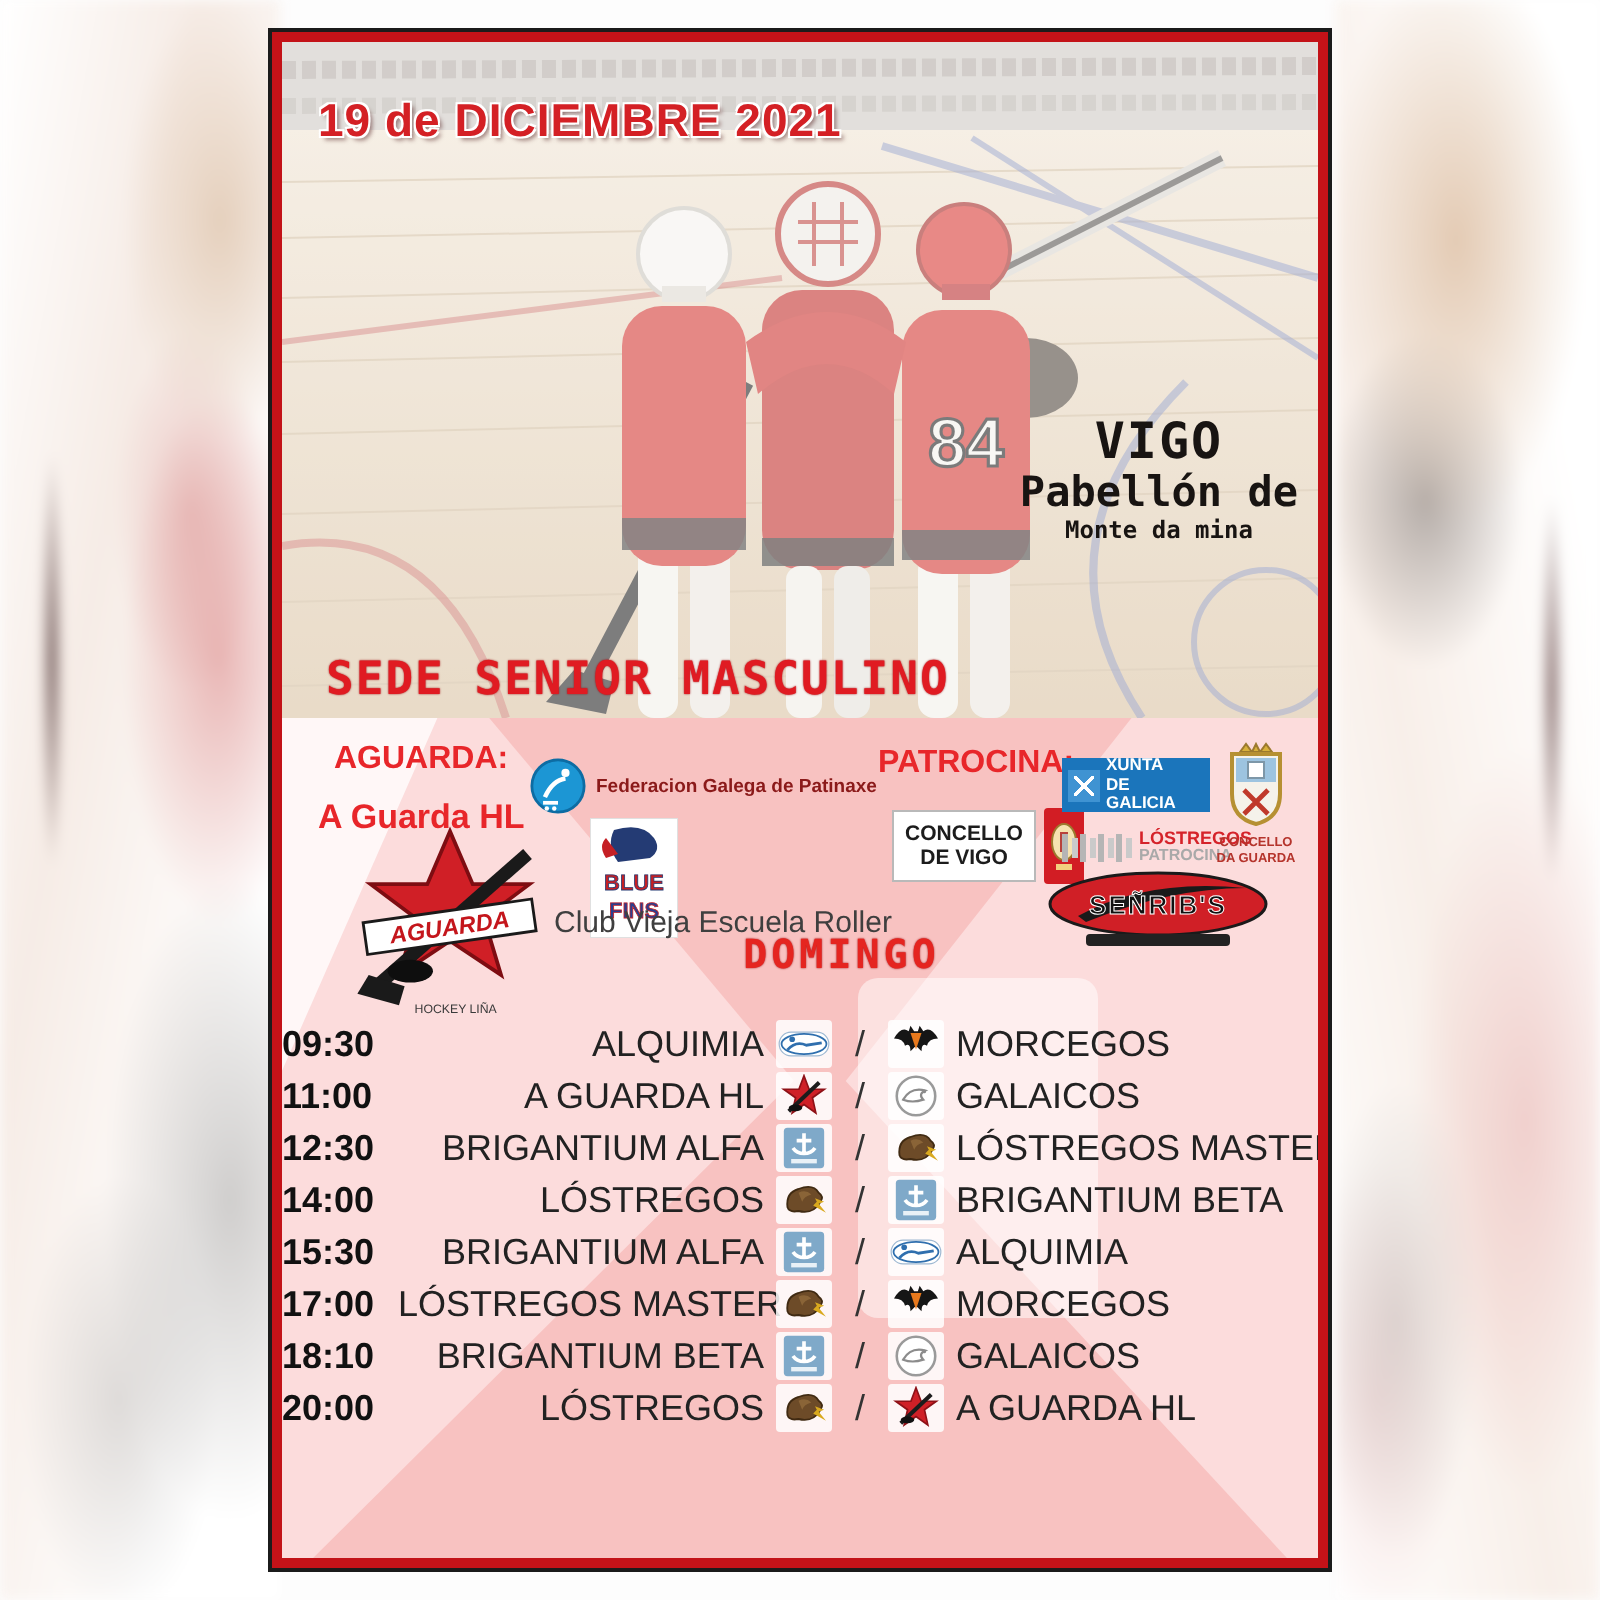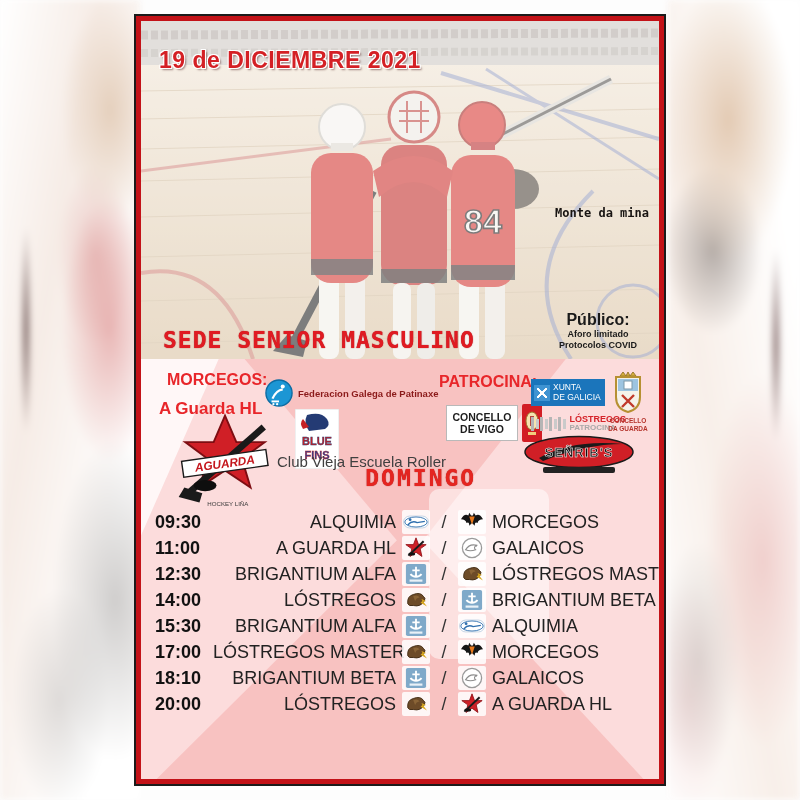--- a/index.html
+++ b/index.html
@@ -87,40 +87,40 @@
   
   .vigo-group{position:absolute;left:305px;top:45px;display:flex;align-items:center;gap:4px;}
   .vigo-box{width:70px;height:34px;background:#fff;border:1px solid #b9b9b9;display:flex;flex-direction:column;
     align-items:center;justify-content:center;font-size:10.5px;font-weight:800;color:#1c1c1c;line-height:1.15;}
   .vigo-crest{width:20px;height:38px;background:#d21d24;border-radius:2px;display:flex;align-items:center;justify-content:center;}
   .xunta-box{position:absolute;left:390px;top:20px;width:74px;height:27px;background:#1b75bb;display:flex;align-items:center;gap:3px;padding:0 3px;box-sizing:border-box;}
   .xunta-ico{width:16px;height:16px;background:#3f93d2;position:relative;flex:0 0 auto;}
   .xunta-ico:before{content:"";position:absolute;inset:3px;background:
     linear-gradient(45deg,transparent 44%,#fff 44% 56%,transparent 56%),
     linear-gradient(-45deg,transparent 44%,#fff 44% 56%,transparent 56%);}
-  .xunta-text{color:#fff;font-size:8.5px;font-weight:400;line-height:1.1;}
+  .xunta-text{color:#fff;font-size:8.5px;font-weight:700;line-height:1.1;}
   .dep-box{position:absolute;left:390px;top:56px;display:flex;align-items:center;gap:4px;}
   .dep-bars{display:flex;gap:1.5px;align-items:center;}
   .dep-bars i{display:block;width:3px;height:14px;background:#b5b5b5;}
   .dep-bars i:nth-child(2n){height:10px;background:#cacaca;}
   .dep-text{line-height:1;}
   .dep-l1{font-size:9px;font-weight:900;color:#d5232a;}
   .dep-l2{font-size:8px;font-weight:700;color:#a9a9a9;}
   .guarda-crest{position:absolute;left:462px;top:12px;width:50px;text-align:center;}
   .guarda-text{font-size:6.5px;font-weight:800;color:#b5342c;line-height:1.2;}
   .senribs{position:absolute;left:382px;top:76px;}
   
   .domingo{
     position:absolute;left:54%;top:106px;transform:translateX(-50%);
-    font-size:23px;color:#e52520;letter-spacing:2px;text-shadow:0 0 1px #9e0d12;
+    font-size:20px;color:#e52520;letter-spacing:2px;text-shadow:0 0 1px #9e0d12;
   }
   .rows{position:absolute;left:0;top:150px;width:518px;}
   .match-row{position:relative;height:26px;display:grid;
     grid-template-columns:52px 183px 28px 16px 28px auto;
-    align-items:center;column-gap:6px;padding-left:14px;}
+    align-items:center;column-gap:6px;}
   .mtime{font-size:18px;font-weight:800;color:#111;}
   .mhome{font-size:18px;color:#222;text-align:right;white-space:nowrap;}
   .maway{font-size:18px;color:#222;text-align:left;white-space:nowrap;}
   .mslash{font-size:18px;color:#333;text-align:center;}
   .mlogo{width:28px;height:24px;display:flex;align-items:center;justify-content:center;background:rgba(255,255,255,.85);border-radius:2px;}
   .mlogo svg{width:26px;height:22px;}
 </style>
 </head>
 <body>
 
@@ -204,39 +204,36 @@
           <path d="M232 150 Q273 120 312 150 L306 176 Q273 146 238 176 Z" fill="#cc2e2a"></path>
           <text x="342" y="212" font-size="34" font-weight="bold" text-anchor="middle" fill="#f3f1ec" stroke="#1d1d1d" stroke-width="1.6" font-family="Liberation Sans, sans-serif">84</text>
         </g>
 
         <rect x="0" y="0" width="518" height="338" fill="#ffffff" opacity="0.42"></rect>
       </svg>
 
       <div class="date-title">19 de DICIEMBRE 2021</div>
 
       <div class="venue blocky">
+        <div class="v-city">VIGO</div>
+        <div class="v-l1">Pabellón de</div>
         <div class="v-l3">Monte da mina</div>
       </div>
 
-      <div class="publico">
-        <div class="p-title">Público:</div>
-        <div class="p-line">Aforo limitado</div>
-        <div class="p-line">Protocolos COVID</div>
-      </div>
 
       <div class="sede-title blocky">SEDE SENIOR MASCULINO</div>
     </div>
 
     <div class="info">
       <div class="tri top"></div>
       <div class="tri bottom"></div>
       <div class="tri white-wedge"></div>
       <div class="watermark-strip"></div>
 
-      <div class="section-label org-label">MORCEGOS:</div>
+      <div class="section-label org-label">AGUARDA:</div>
       <div class="org-club">A Guarda HL</div>
 
       <div class="aguarda-logo">
         <svg width="104" height="96" viewBox="0 0 110 100">
           <polygon points="55,2 67,30 97,30 73,48 82,78 55,60 28,78 37,48 13,30 43,30" fill="#d01f26" stroke="#7e0d12" stroke-width="2"></polygon>
           <line x1="14" y1="86" x2="96" y2="14" stroke="#1a1a1a" stroke-width="7"></line>
           <path d="M6 88 L28 94 L31 84 L12 78 Z" fill="#1a1a1a"></path>
           <ellipse cx="34" cy="76" rx="12" ry="6" fill="#0e0e0e"></ellipse>
           <g transform="rotate(-8 55 54)">
             <rect x="10" y="44" width="90" height="17" fill="#ffffff" stroke="#1a1a1a" stroke-width="1.5"></rect>

